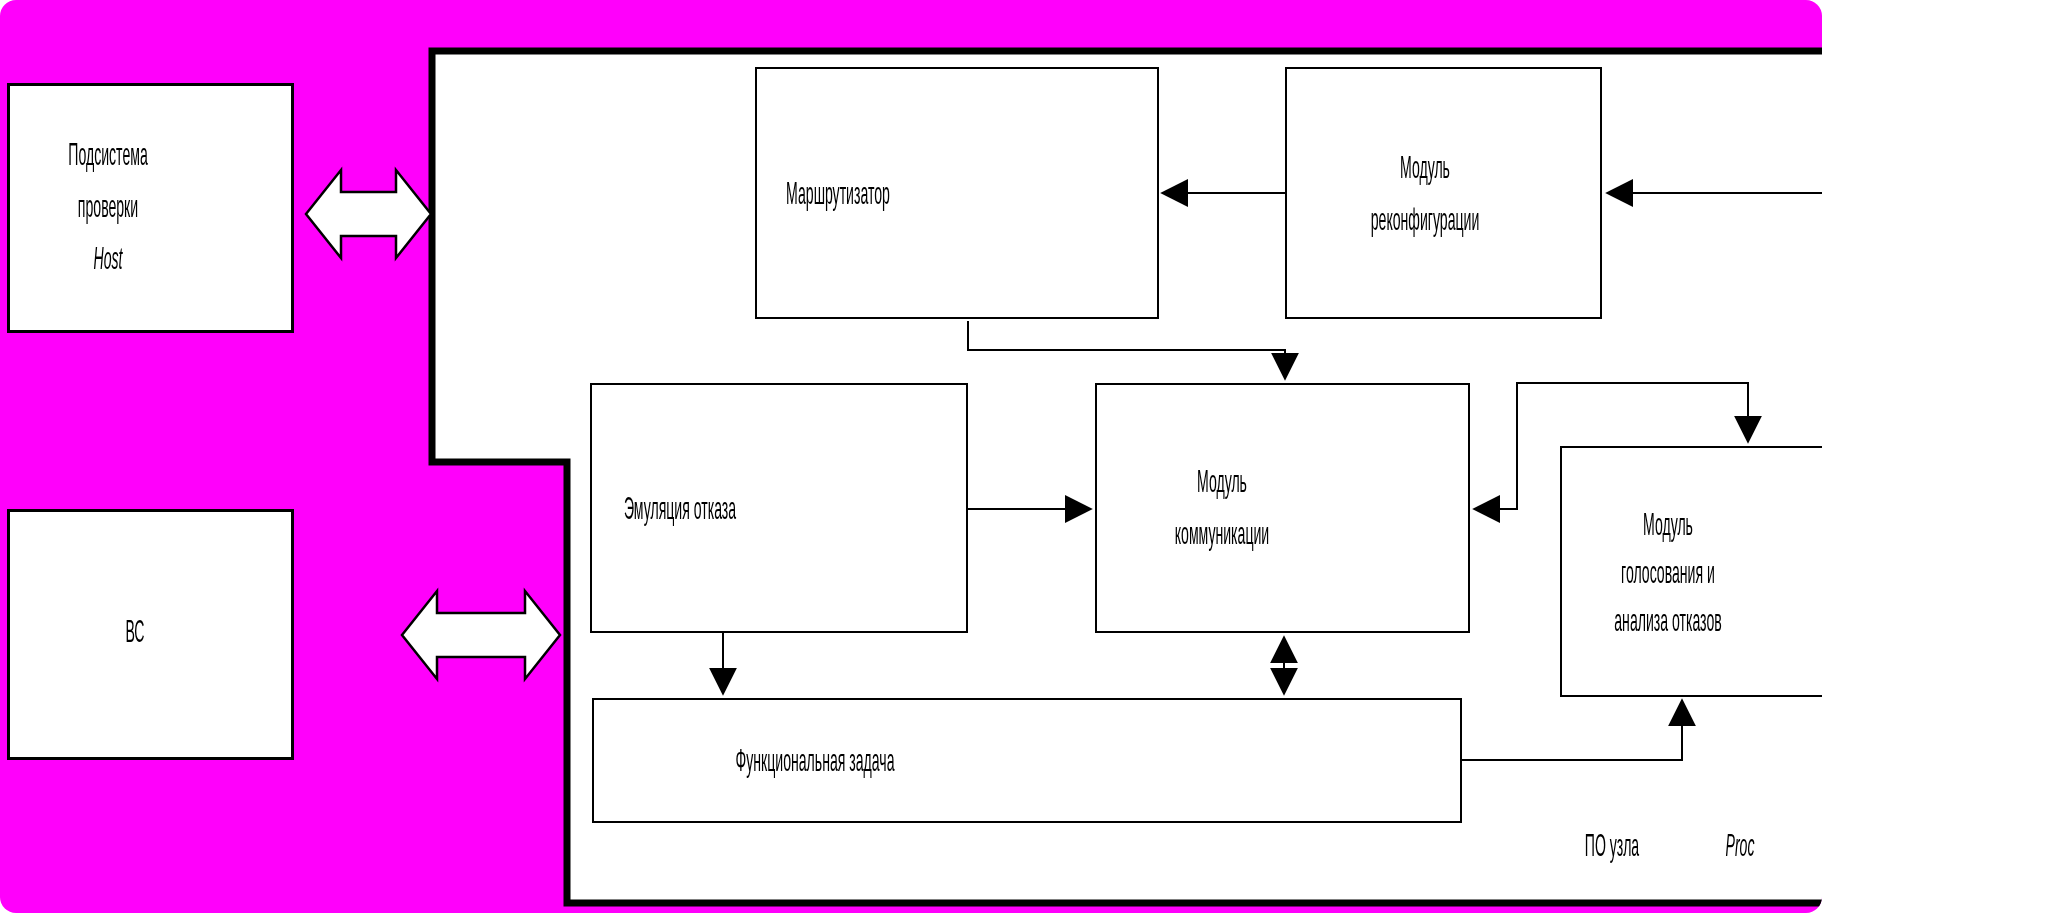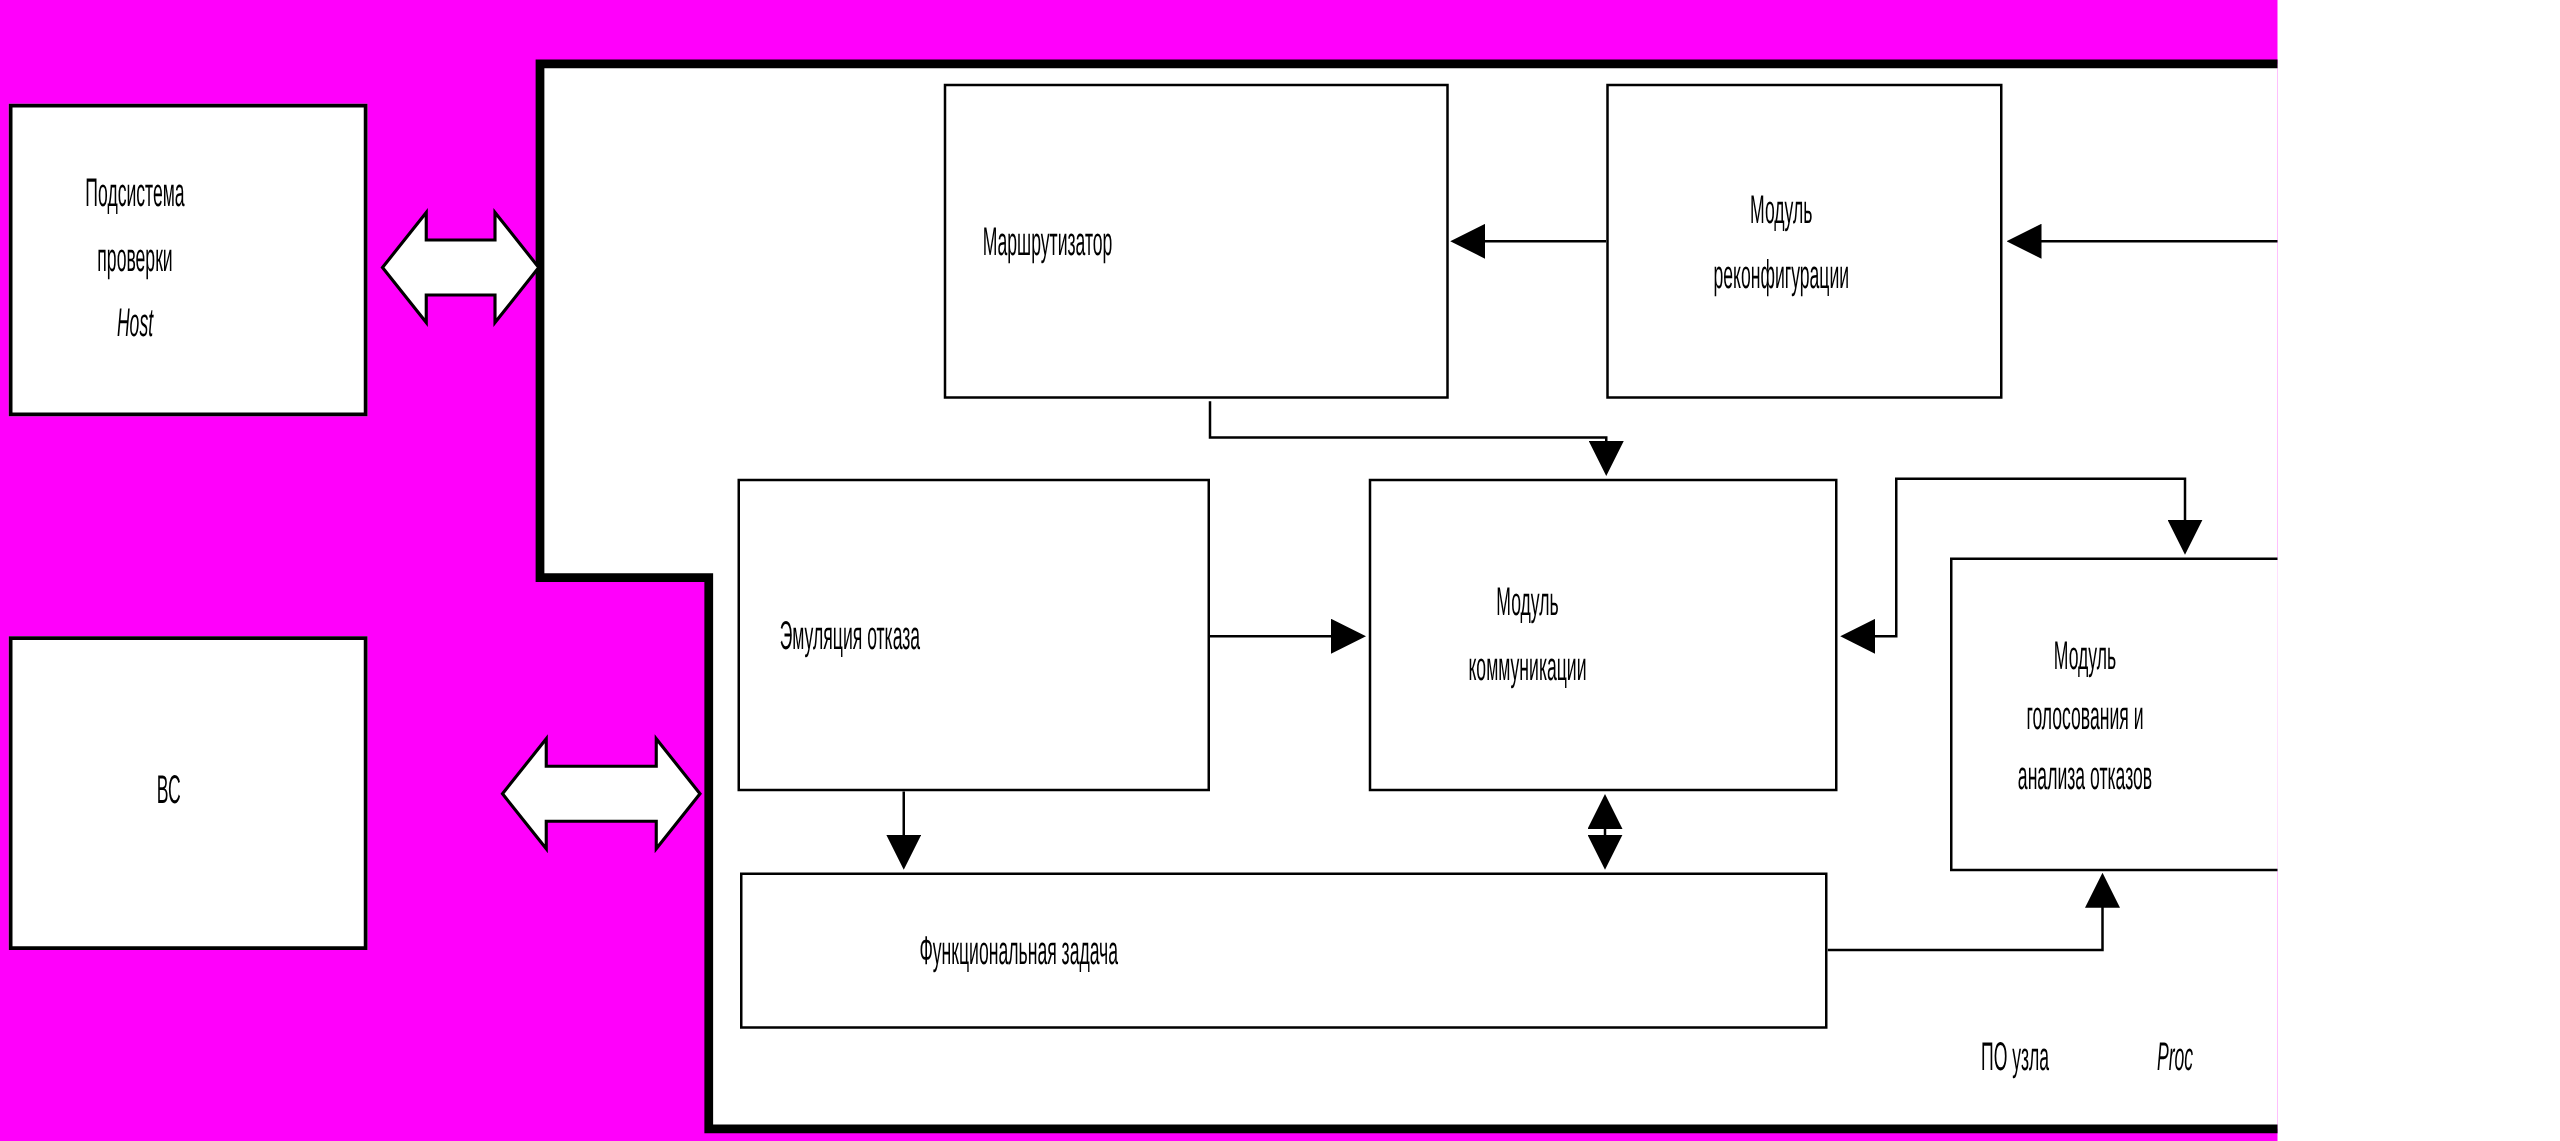--- a/index.html
+++ b/index.html
@@ -2,20 +2,21 @@
 <html style="--background: #ff00fb; --box_fill: #ffffff; --line: #000000;"><head>
 <meta charset="utf-8">
 <style>
   html,body{margin:0;padding:0;}
   .stage{
     position:relative;
     width:1822px;height:913px;
     background:var(--background,#ff00fb);
     overflow:hidden;
     font-family:"Liberation Sans", sans-serif;
+    border-radius:16px;
   }
   svg.layer{position:absolute;left:0;top:0;z-index:1;}
   .shape-stroke{stroke:var(--line,#000);fill:none;}
   .shape-fill{fill:var(--box_fill,#fff);stroke:var(--line,#000);}
   .arrfill{fill:var(--line,#000);}
   .box{
     position:absolute;
     box-sizing:border-box;
     background:var(--box_fill,#fff);
     border:2px solid var(--line,#000);

